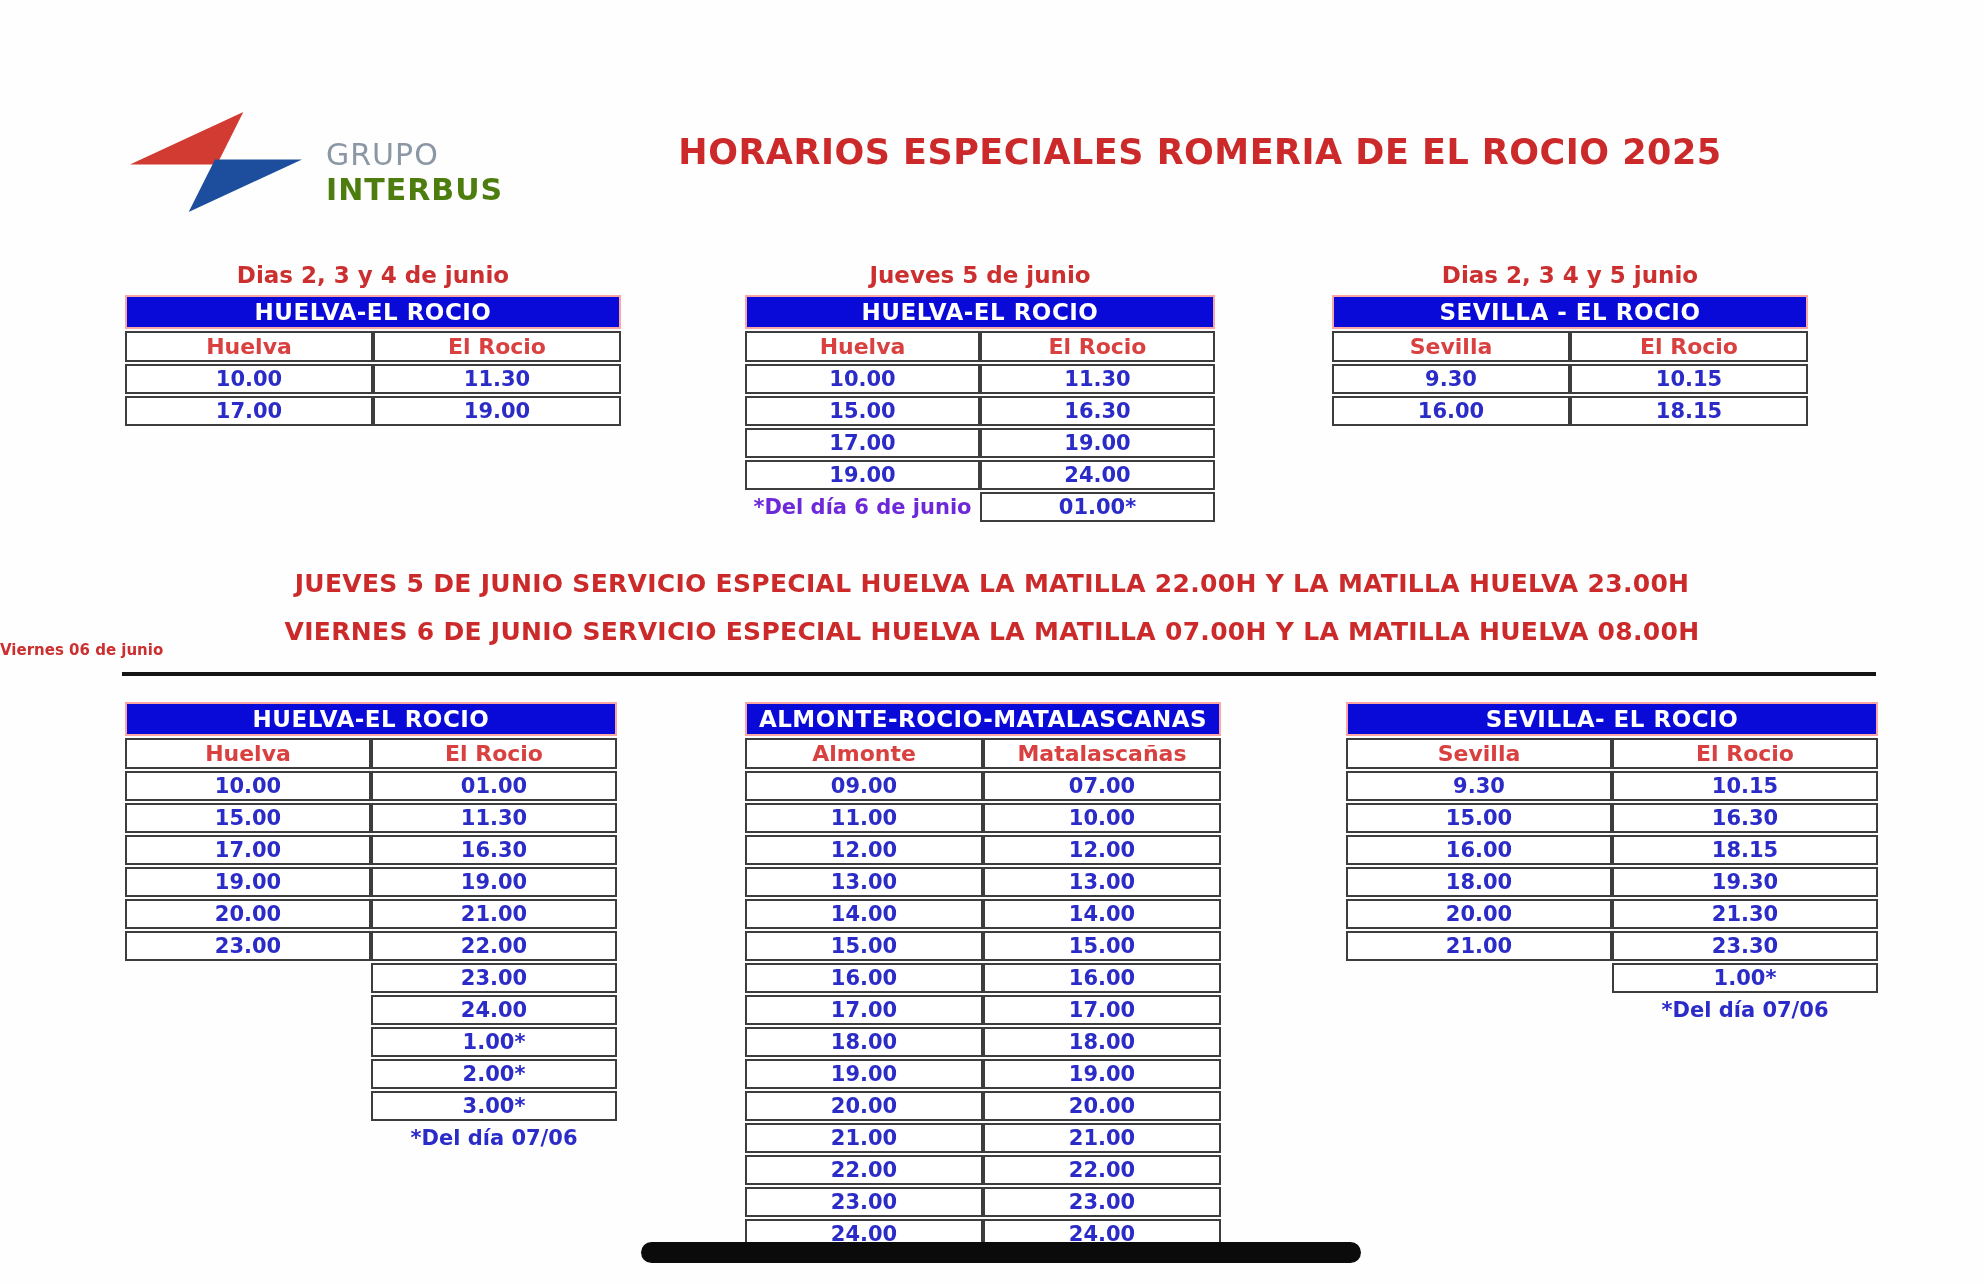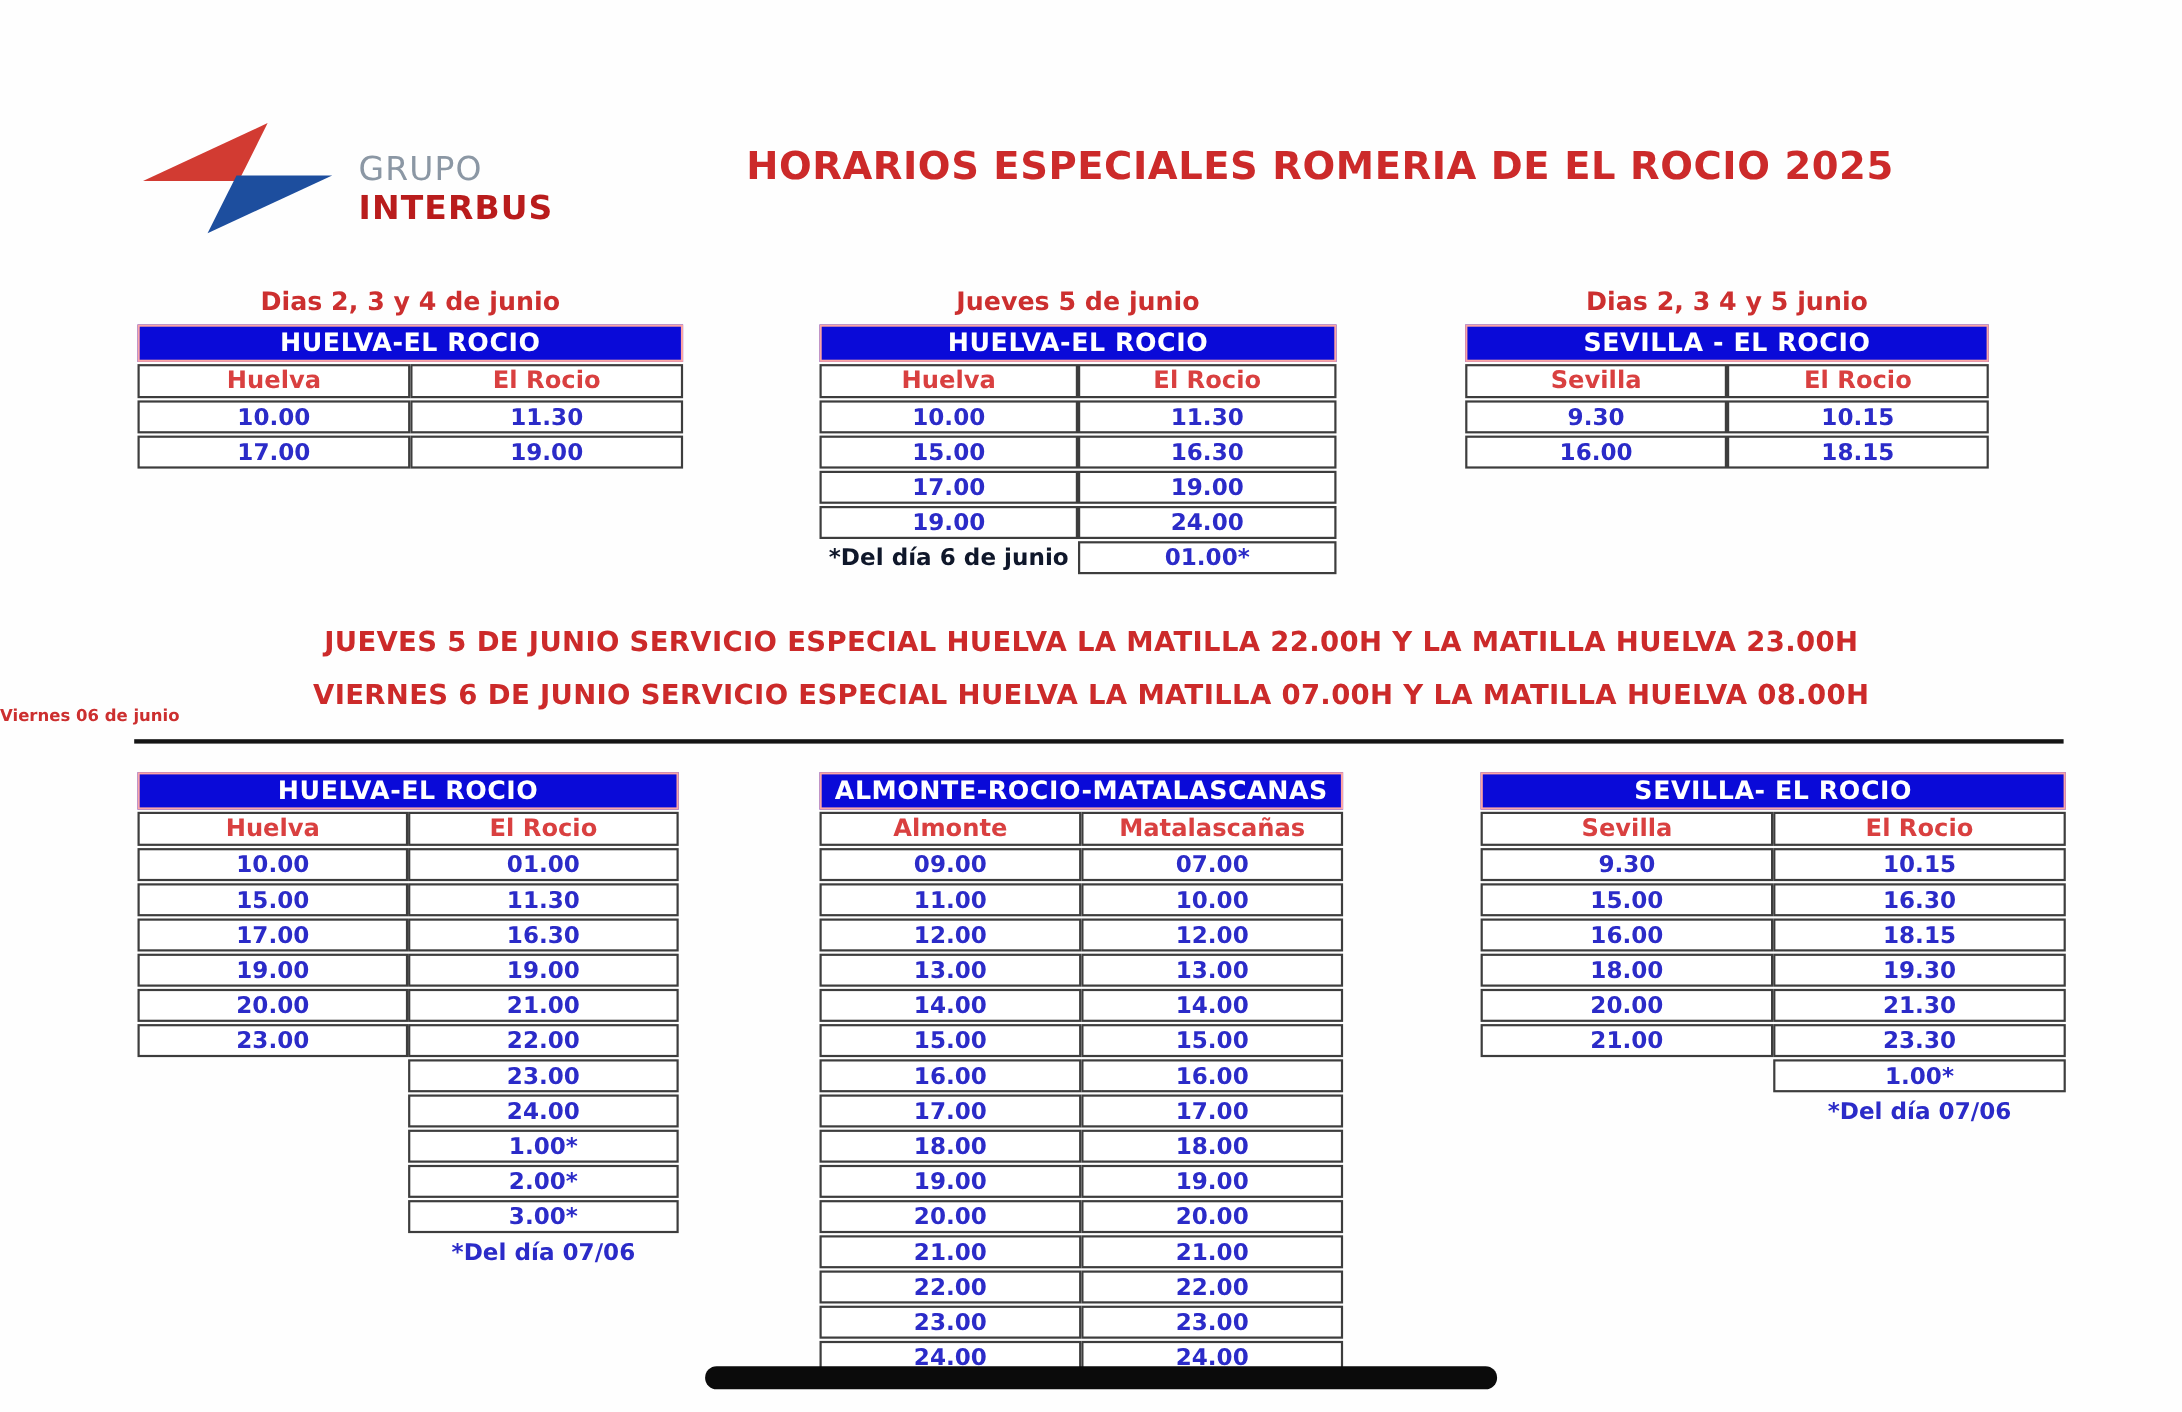--- a/index.html
+++ b/index.html
@@ -5,21 +5,21 @@
   * { margin:0; padding:0; box-sizing:border-box; }
   html,body { background:#ffffff; }
   .page {
     position:relative; width:1984px; height:1284px; background:#fefefe;
     font-family:"DejaVu Sans", sans-serif; overflow:hidden;
   }
   
   .logo-mark { position:absolute; left:130px; top:103px; width:172px; height:118px; }
   .logo-text { position:absolute; left:326px; top:138px; line-height:1.15; }
   .logo-grupo { font-size:30px; color:#8b97a4; letter-spacing:1px; font-weight:500; }
-  .logo-interbus { font-size:30px; color:#b91c1c; font-weight:bold; letter-spacing:1px;text-align:center; }
+  .logo-interbus { font-size:30px; color:#4d7c0f; font-weight:bold; letter-spacing:1px;text-align:center; }
   .page-title {
     position:absolute; left:610px; top:132px; width:1180px; text-align:center;
     font-size:35px; font-weight:bold; color:#cc2a2a; letter-spacing:0.5px;
   }
   
   .tblock { position:absolute; }
   .t1 { left:125px; top:262px; width:496px; }
   .t2 { left:745px; top:262px; width:470px; }
   .t3 { left:1332px; top:262px; width:476px; }
   .t4 { left:125px; top:700px; width:492px; }
@@ -33,21 +33,21 @@
   }
   th.colhead {
     background:#ffffff; border:2px solid #3d3d3d; color:#d94040;
     font-size:22px; font-weight:bold; text-align:center; padding:1px 0;
   }
   td.cell {
     background:#ffffff; border:2px solid #3d3d3d; color:#2b2bc8;
     font-size:21px; font-weight:bold; text-align:center; padding:1px 0;
   }
   td.blank { background:transparent; border:none; }
-  td.notecell { background:transparent; border:none; color:#0f172a; font-size:21px; font-weight:bold; text-align:center; }
+  td.notecell { background:transparent; border:none; color:#6d28d9; font-size:21px; font-weight:bold; text-align:center; }
   .footnote {
     width:50%; margin-left:50%; text-align:center; margin-top:3px;
     color:#2b2bc8; font-size:21px; font-weight:bold;
   }
   
   .notices { position:absolute; left:0; top:541px; width:100%; text-align:center;margin-top:28px; }
   .notice-line { font-size:25px; font-weight:bold; color:#cc2a2a; margin-bottom:19px; letter-spacing:0.3px; }
   .section-heading {
     position:absolute; left:0; top:641px; width:100%; text-align:left;
     font-size:15px; font-weight:bold; color:#cc2f2f;

